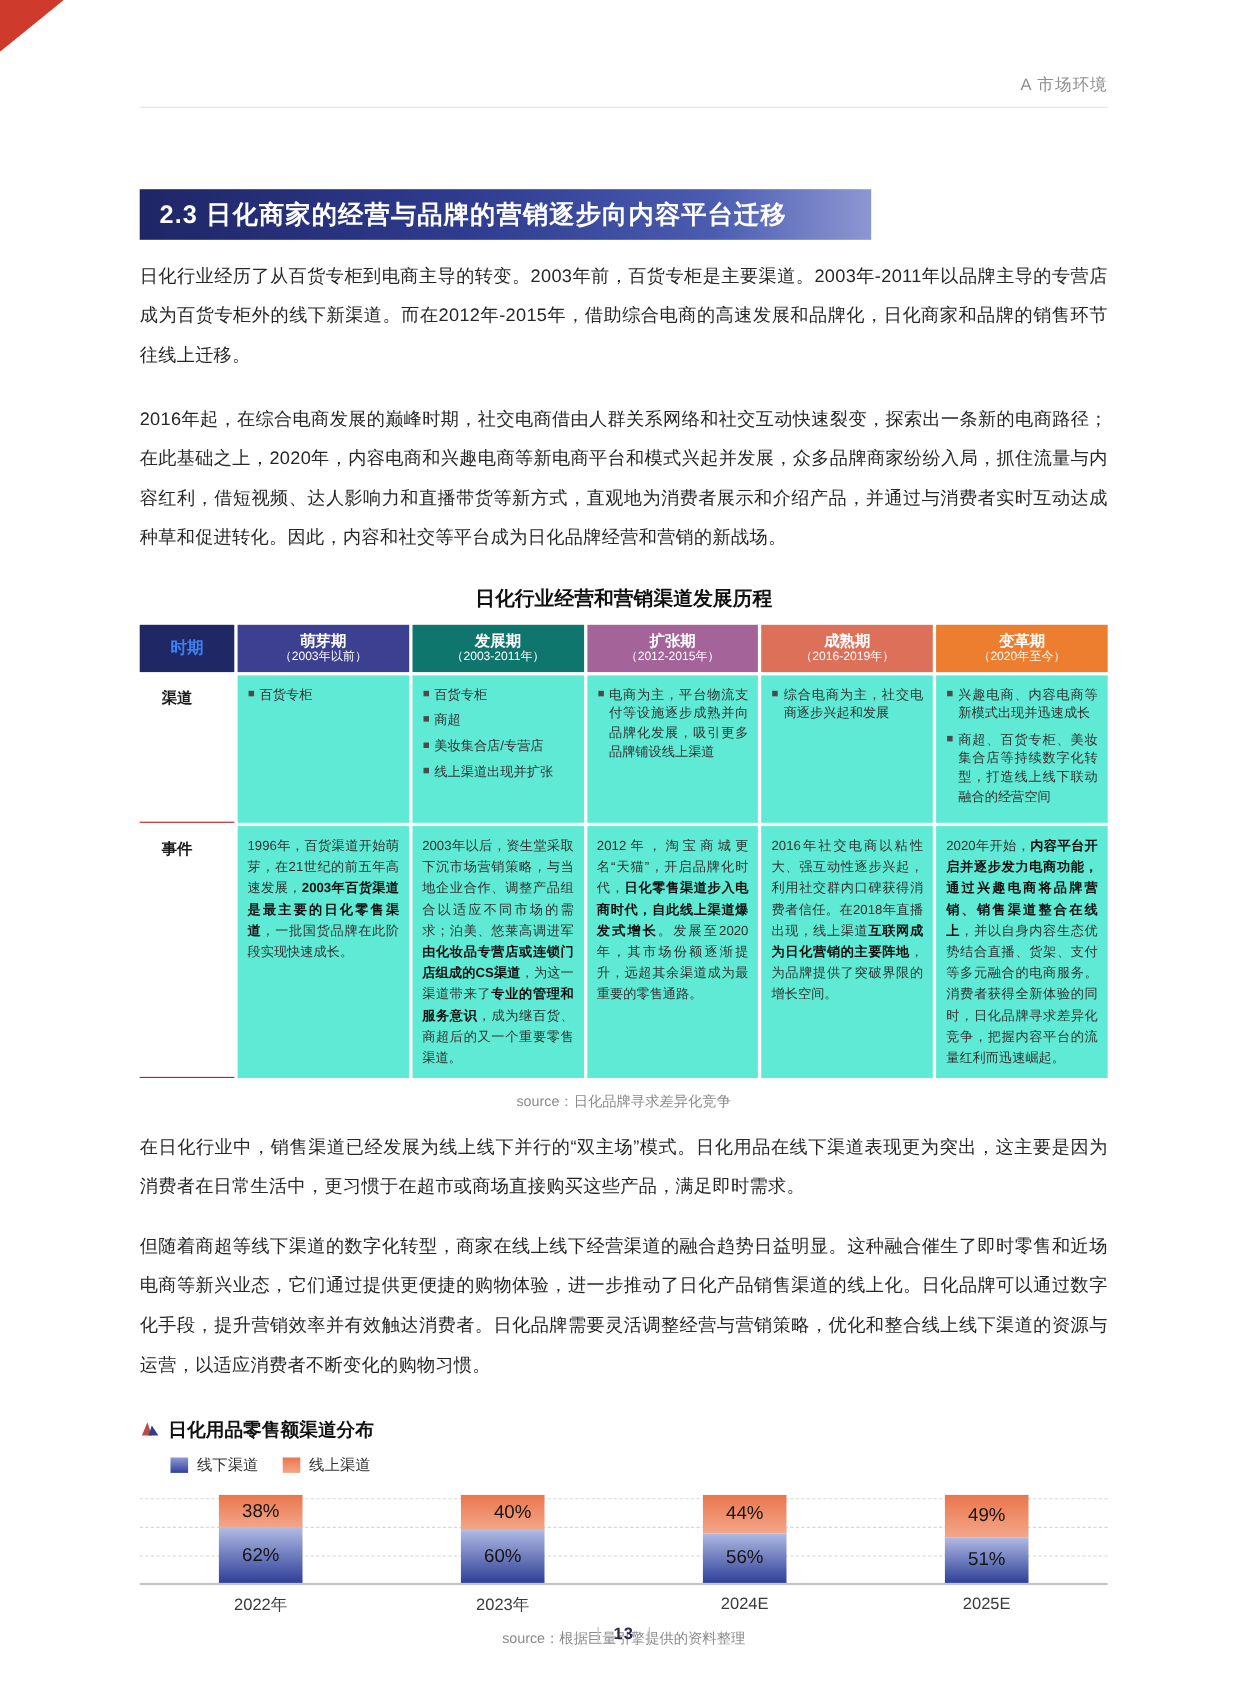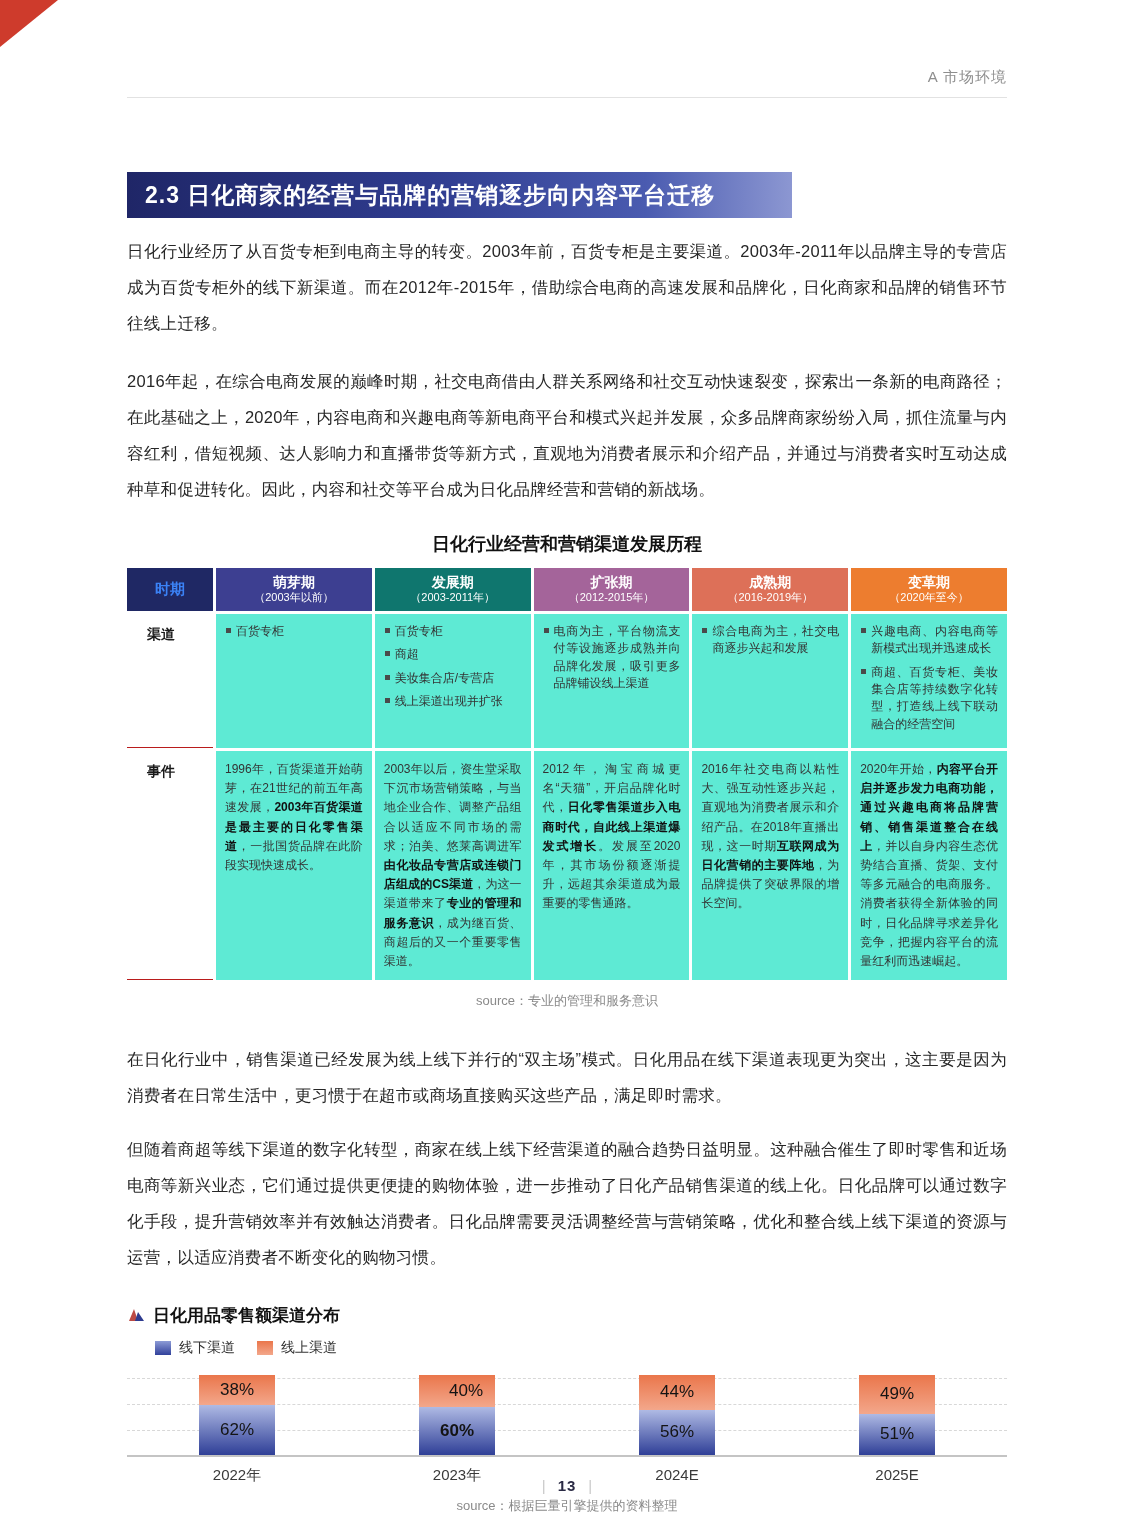--- a/index.html
+++ b/index.html
@@ -26,21 +26,21 @@
     width:665px; height:46px; line-height:46px; padding-left:18px;
     background:linear-gradient(90deg,#1F2667 0%,#2F3C8F 45%,#4A5BB0 78%,#8C97D2 100%);
     color:#fff; font-size:23px; font-weight:bold; letter-spacing:1px;
   }
   .body-text {
     font-size:16.5px; line-height:2.18; text-align:justify; color:#262626;
     letter-spacing:0.3px;
   }
   .p1 { margin-top:16px; }
   .p2 { margin-top:22px; }
-  .p3 { margin-top:32px; }
+  .p3 { margin-top:16px; }
   .p4 { margin-top:18px; }
 
   .table-title { margin-top:24px; text-align:center; font-size:18px; font-weight:bold; color:#111; }
 
   .dev-table {
     margin-top:12px; display:grid; grid-template-columns:86px repeat(5,1fr);
     gap:3px; width:880px;
   }
   .th { color:#fff; text-align:center; padding:5px 2px 6px; }
   .th .period-name { font-size:14px; font-weight:bold; line-height:1.3; }
@@ -181,28 +181,28 @@
       <div class="cell">
           <p><span>1996年，百货渠道开始萌芽，在21世纪的前五年高速发展，</span><span class="b">2003年百货渠道是最主要的日化零售渠道</span><span>，一批国货品牌在此阶段实现快速成长。</span></p>
         </div>
       <div class="cell">
           <p><span>2003年以后，资生堂采取下沉市场营销策略，与当地企业合作、调整产品组合以适应不同市场的需求；泊美、悠莱高调进军</span><span class="b">由化妆品专营店或连锁门店组成的CS渠道</span><span>，为这一渠道带来了</span><span class="b">专业的管理和服务意识</span><span>，成为继百货、商超后的又一个重要零售渠道。</span></p>
         </div>
       <div class="cell">
           <p><span>2012年，淘宝商城更名“天猫”，开启品牌化时代，</span><span class="b">日化零售渠道步入电商时代，自此线上渠道爆发式增长</span><span>。发展至2020年，其市场份额逐渐提升，远超其余渠道成为最重要的零售通路。</span></p>
         </div>
       <div class="cell">
-          <p><span>2016年社交电商以粘性大、强互动性逐步兴起，直观地为消费者展示和介绍产品。在2018年直播出现，这一时期</span><span class="b">互联网成为日化营销的主要阵地</span><span>，为品牌提供了突破界限的增长空间。</span></p>
+          <p><span>2016年社交电商以粘性大、强互动性逐步兴起，利用社交群内口碑获得消费者信任。在2018年直播出现，线上渠道</span><span class="b">互联网成为日化营销的主要阵地</span><span>，为品牌提供了突破界限的增长空间。</span></p>
         </div>
       <div class="cell">
           <p><span>2020年开始，</span><span class="b">内容平台开启并逐步发力电商功能，通过兴趣电商将品牌营销、销售渠道整合在线上</span><span>，并以自身内容生态优势结合直播、货架、支付等多元融合的电商服务。消费者获得全新体验的同时，日化品牌寻求差异化竞争，把握内容平台的流量红利而迅速崛起。</span></p>
         </div>
     </div>
 
-    <div class="source-line">source：专业的管理和服务意识</div>
+    <div class="source-line">source：日化品牌寻求差异化竞争</div>
 
     <p class="body-text p3">在日化行业中，销售渠道已经发展为线上线下并行的“双主场”模式。日化用品在线下渠道表现更为突出，这主要是因为消费者在日常生活中，更习惯于在超市或商场直接购买这些产品，满足即时需求。</p>
     <p class="body-text p4">但随着商超等线下渠道的数字化转型，商家在线上线下经营渠道的融合趋势日益明显。这种融合催生了即时零售和近场电商等新兴业态，它们通过提供更便捷的购物体验，进一步推动了日化产品销售渠道的线上化。日化品牌可以通过数字化手段，提升营销效率并有效触达消费者。日化品牌需要灵活调整经营与营销策略，优化和整合线上线下渠道的资源与运营，以适应消费者不断变化的购物习惯。</p>
 
     <div class="chart-header">
       <span class="chart-icon">
         <svg width="18" height="15" viewBox="0 0 18 15">
           <polygon points="2,13 7,1 11,13" fill="#BC4A45"></polygon>
           <polygon points="8,13 11,4 17,13" fill="#2E3B8F"></polygon>
         </svg>
@@ -222,21 +222,21 @@
         <div class="gridline g1"></div>
         <div class="gridline g2"></div>
         <div class="gridline g3"></div>
         <div class="bars-row">
             <div class="bar-stack">
               <div class="seg seg-online" style="height: 30px;">38%</div>
               <div class="seg seg-offline" style="height: 50px;">62%</div>
             </div>
             <div class="bar-stack">
               <div class="seg seg-online" style="height: 32px; padding-left: 18px;">40%</div>
-              <div class="seg seg-offline" style="height: 48px; font-weight: bold;">60%</div>
+              <div class="seg seg-offline" style="height: 48px;">60%</div>
             </div>
             <div class="bar-stack">
               <div class="seg seg-online" style="height: 35px;">44%</div>
               <div class="seg seg-offline" style="height: 45px;">56%</div>
             </div>
             <div class="bar-stack">
               <div class="seg seg-online" style="height: 39px;">49%</div>
               <div class="seg seg-offline" style="height: 41px;">51%</div>
             </div>
           </div>

